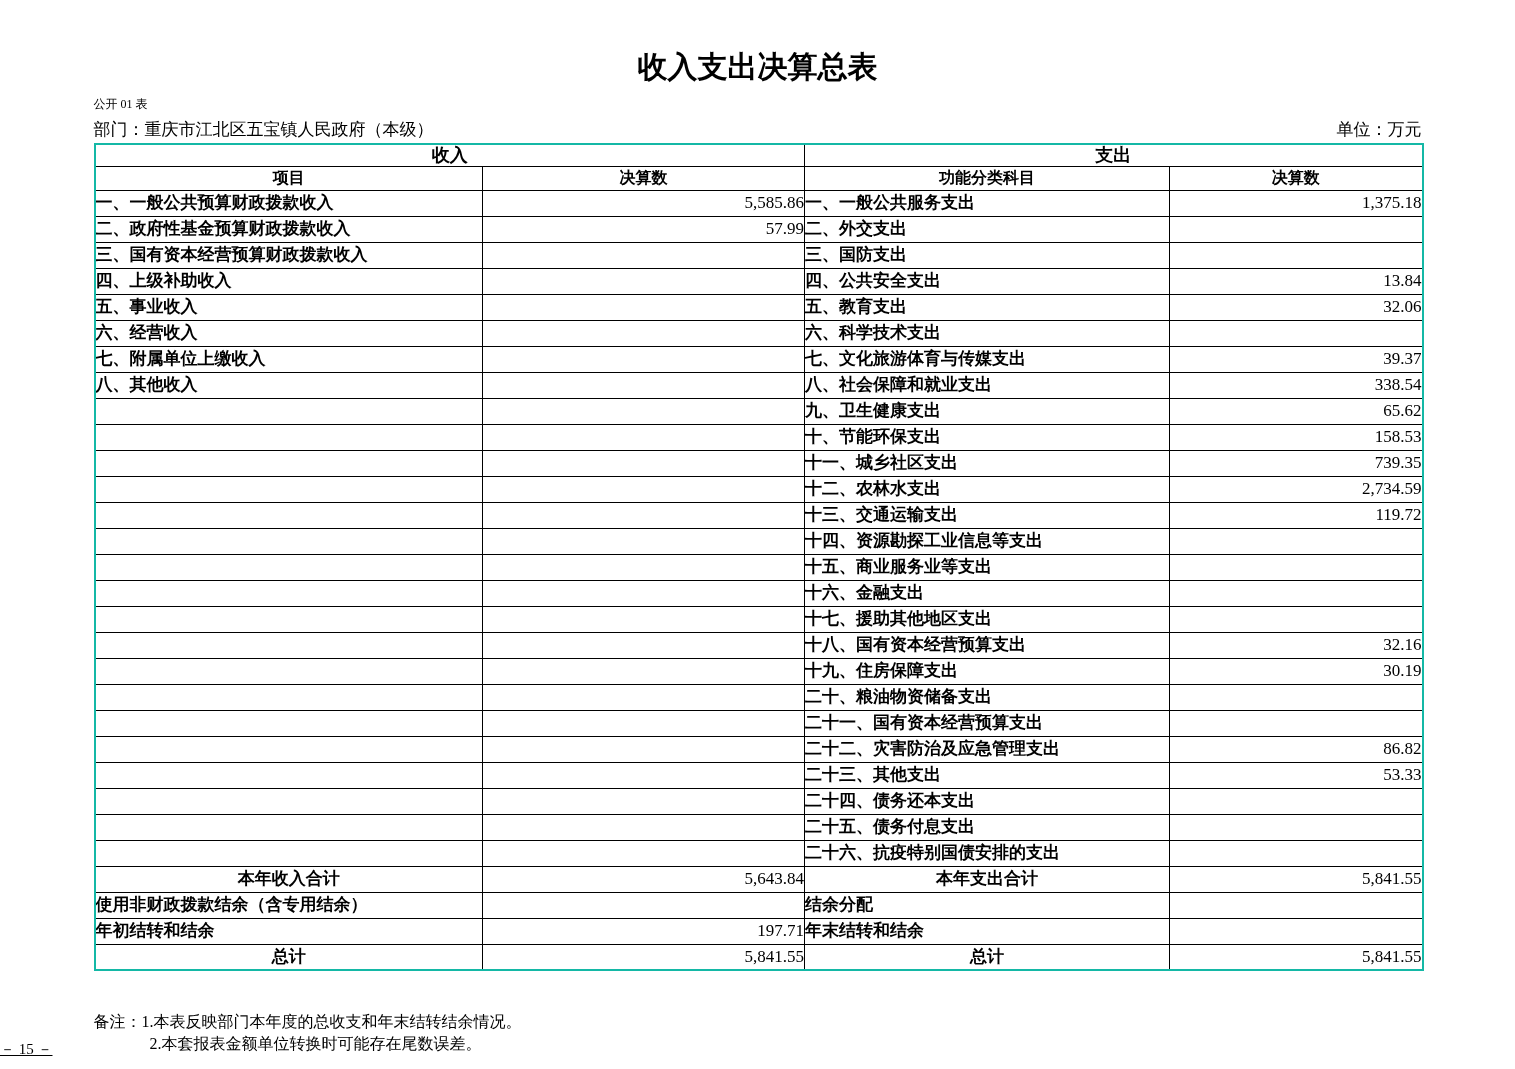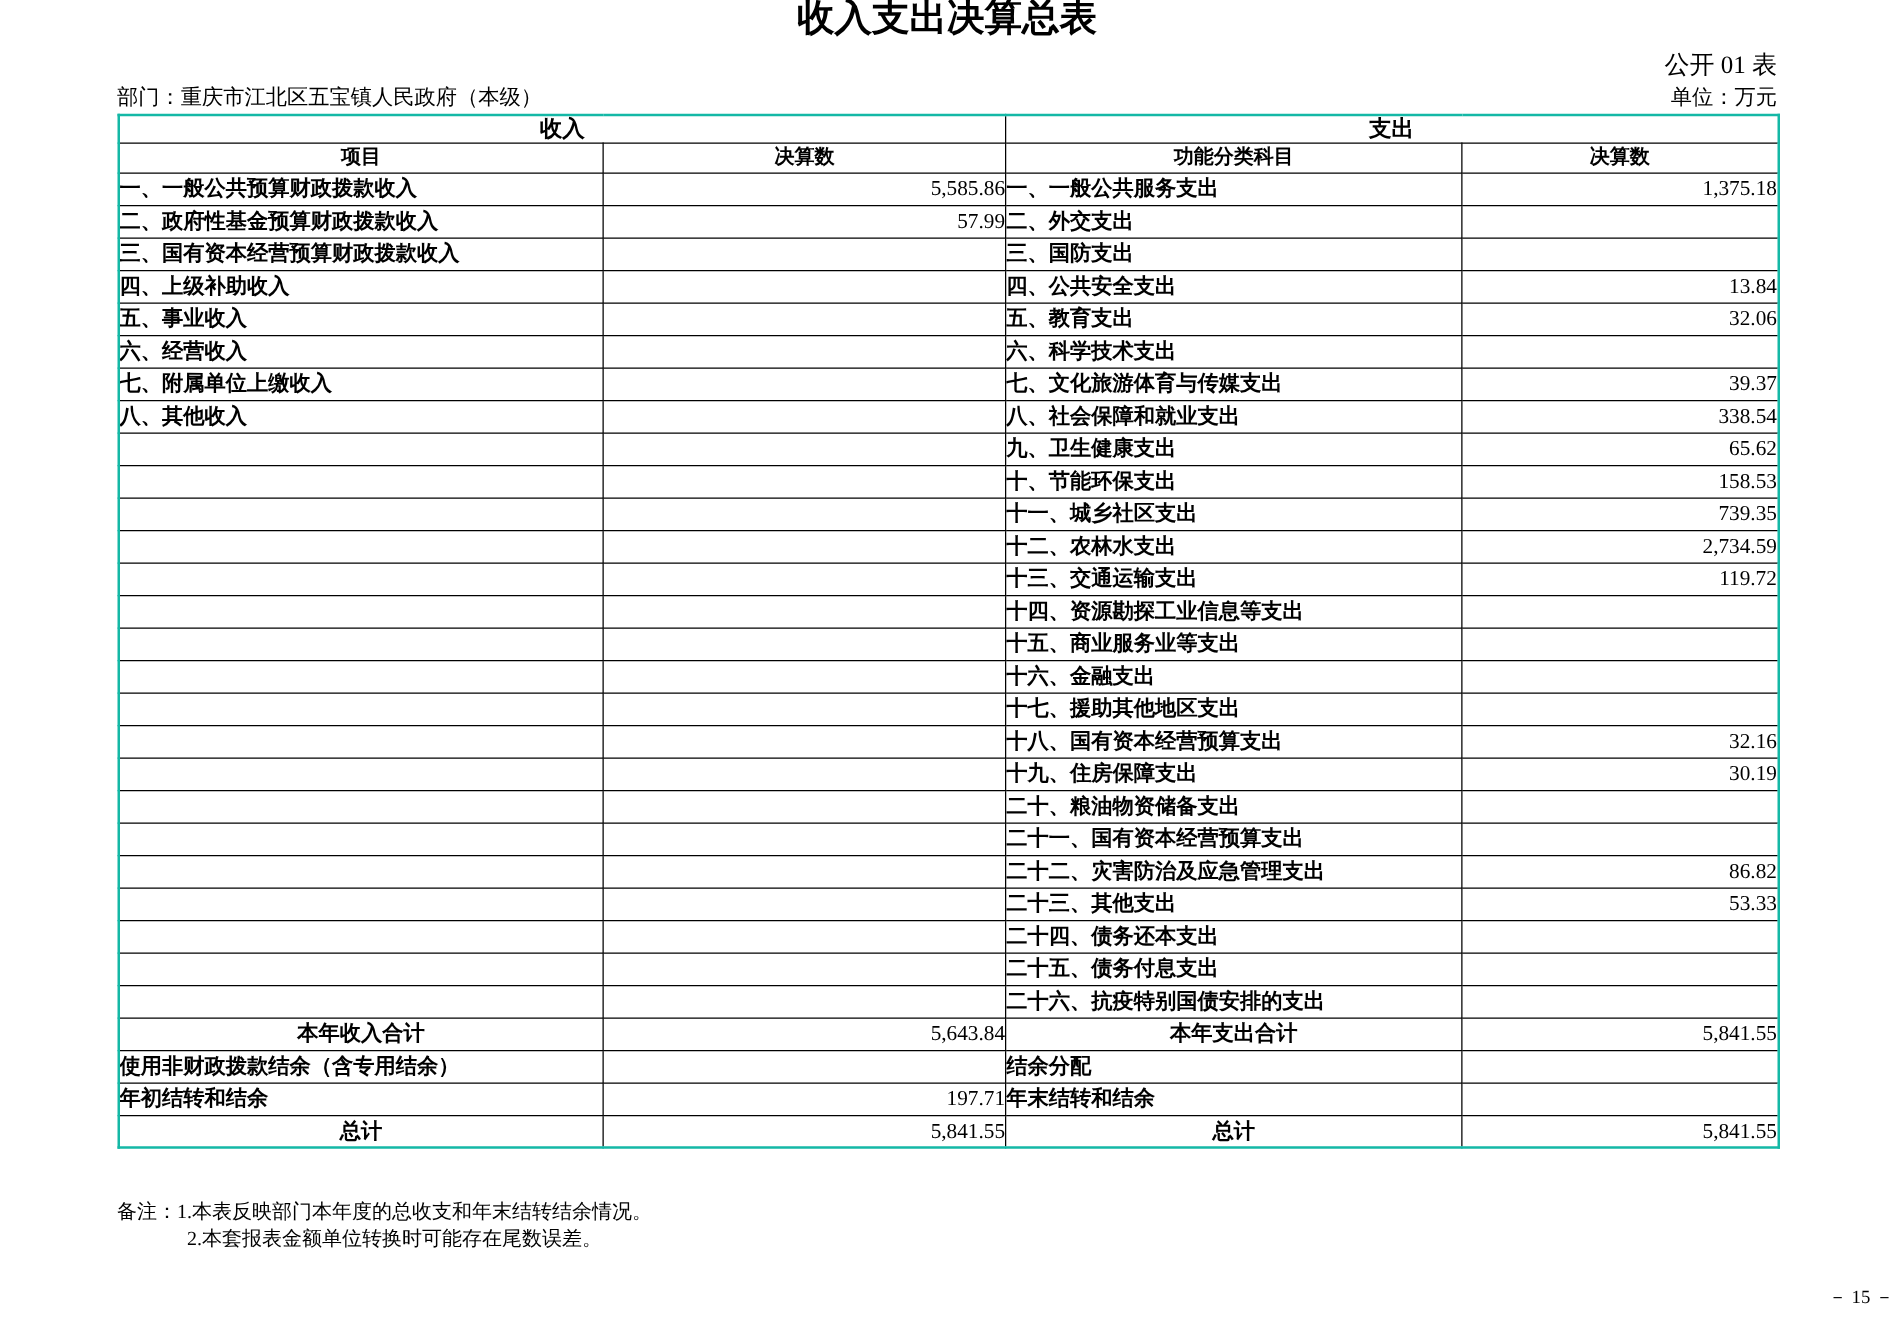--- a/index.html
+++ b/index.html
@@ -8,30 +8,29 @@
     width: 1515px; height: 1069px;
     background: #ffffff; color: #000000;
     font-family: "Liberation Serif", "DejaVu Serif", serif;
   }
   .page {
     position: relative;
     width: 1515px; height: 1069px;
     overflow: hidden;
   }
   .title {
-    margin: 0; 
+    margin: 0; padding-top: 52px;
     text-align: center;
     font-size: 30px; font-weight: bold;
     line-height: 30px;
   }
   .content { width: 1328px; margin: 0 auto; }
   .meta-code {
     margin-top: 13px;
-    text-align: right;
-    font-size: 20px; line-height: 18px;
+    font-size: 12px; line-height: 18px;
   }
   .meta-line {
     display: flex; justify-content: space-between; 
     margin-top: 7px; margin-bottom: 4px;
     font-size: 17px; line-height: 19px;
   }
   table.accounts {
     width: 1328px;
     border-collapse: collapse;
     table-layout: fixed;
@@ -60,23 +59,24 @@
   td.label.center { text-align: center; padding-left: 0; }
   td.value { text-align: right; padding-right: 8px; font-weight: normal; }
   .notes {
     margin-top: 40px;
     font-size: 16px; line-height: 22px;
   }
   .note-line { display: block; font-family: Liberation Serif, serif; }
   .note-line.indent { padding-left: 56px; }
   .page-number {
     position: absolute;
-    left: 0; bottom: 22px; width: 100%;
-    text-align: right;
+    left: 0; bottom: 10px; width: 100%;
+    text-align: left;
     font-size: 15px;
+    text-decoration: underline;
   }
 </style>
 </head>
 <body>
 
 <div class="page">
 
   <h1 class="title">收入支出决算总表</h1>
 
   <div class="content">

